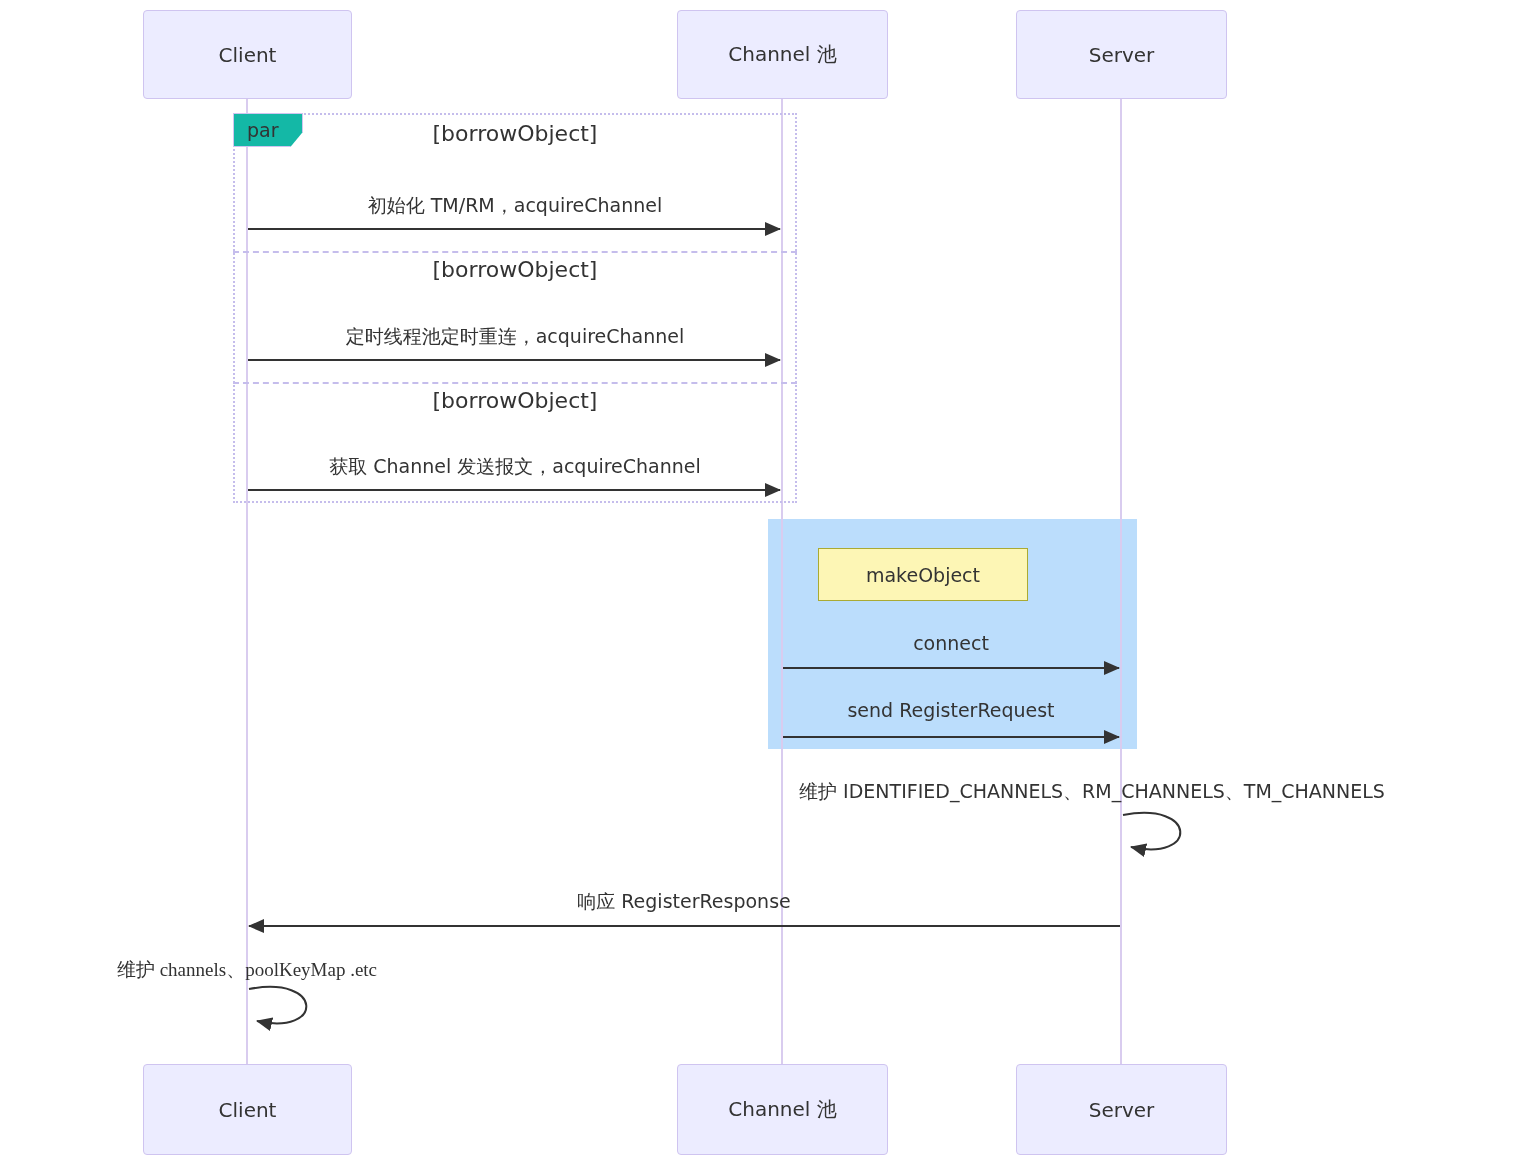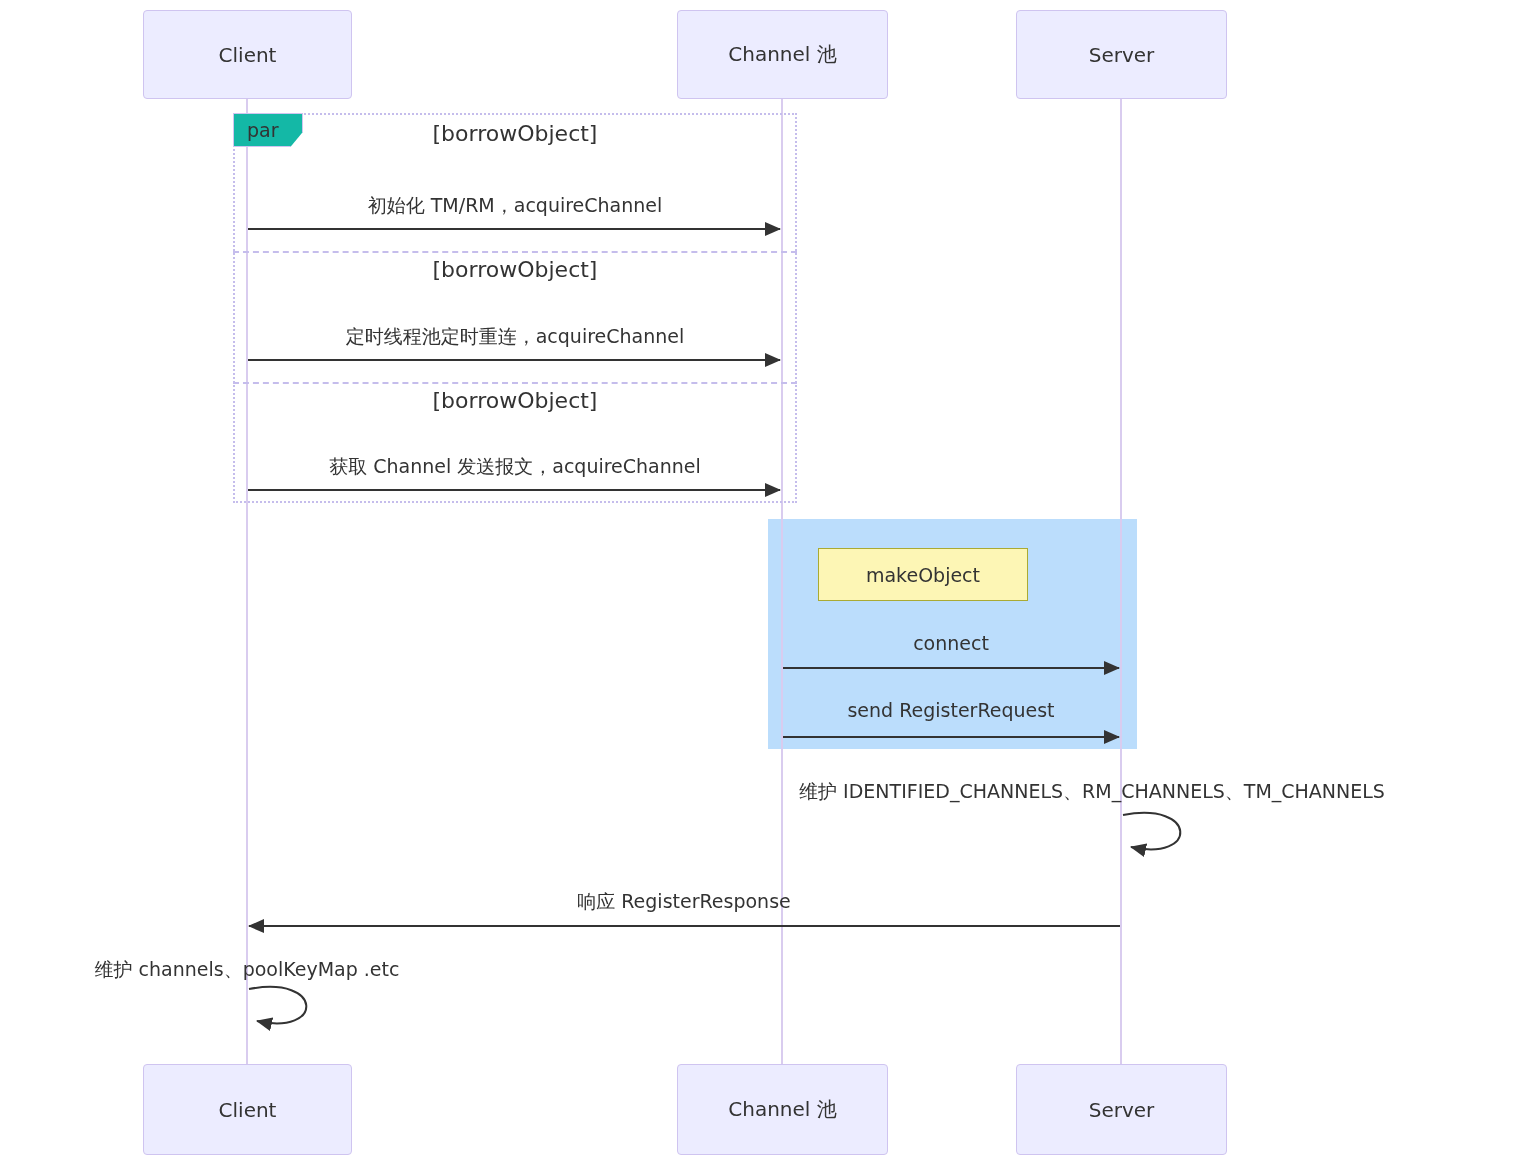--- a/index.html
+++ b/index.html
@@ -169,21 +169,21 @@
     <span>makeObject</span>
   </div>
 
   <div class="msg-text" style="left:951px; top:632px;">connect</div>
   <div class="msg-text" style="left:951px; top:699px;">send RegisterRequest</div>
 
   <div class="msg-text" style="left:1092px; top:779px;">维护 IDENTIFIED_CHANNELS、RM_CHANNELS、TM_CHANNELS</div>
 
   <div class="msg-text" style="left:684px; top:889px;">响应 RegisterResponse</div>
 
-  <div class="msg-text" style="left:247px; top:957px;">维护 channels、poolKeyMap .etc</div>
+  <div class="msg-text" style="left:247px; top:957px;font-family:Liberation Serif, serif;">维护 channels、poolKeyMap .etc</div>
 
   <div class="actor bottom a-client">
     <span>Client</span>
   </div>
   <div class="actor bottom a-channel">
     <span>Channel 池</span>
   </div>
   <div class="actor bottom a-server">
     <span>Server</span>
   </div>

